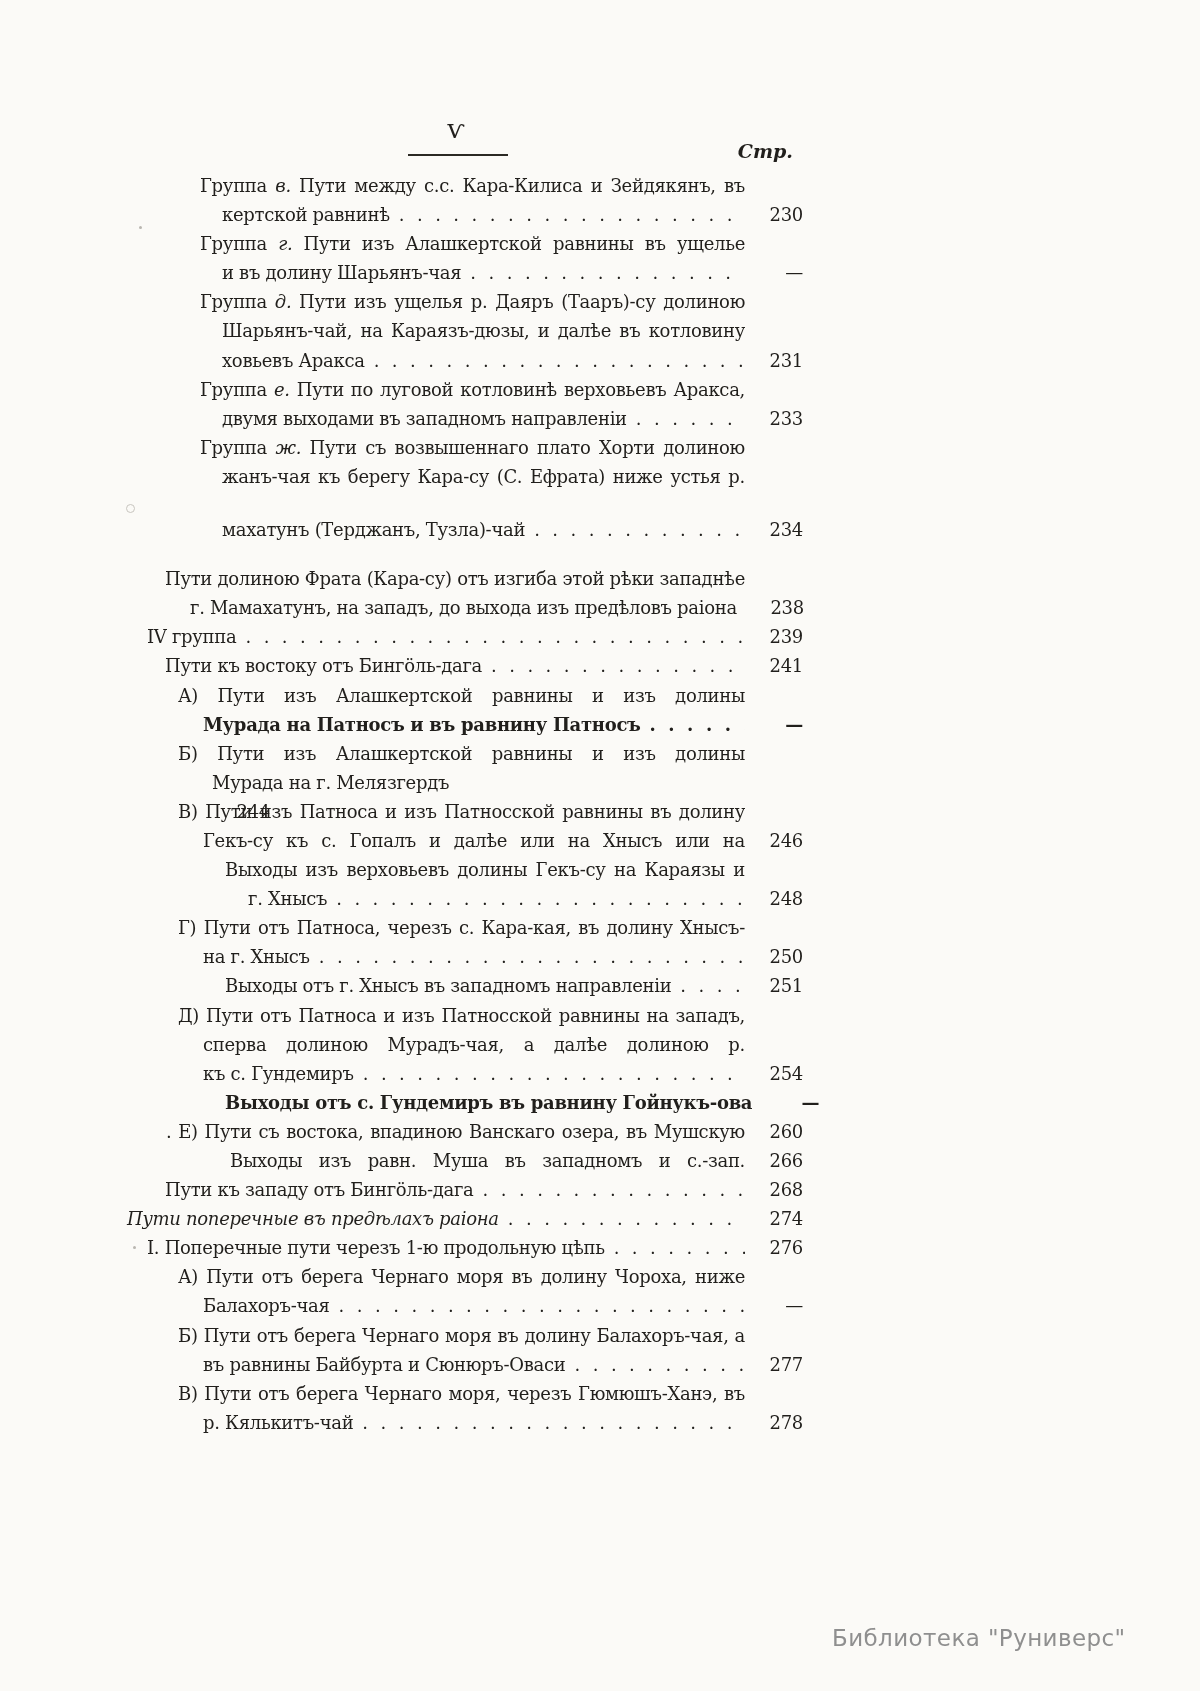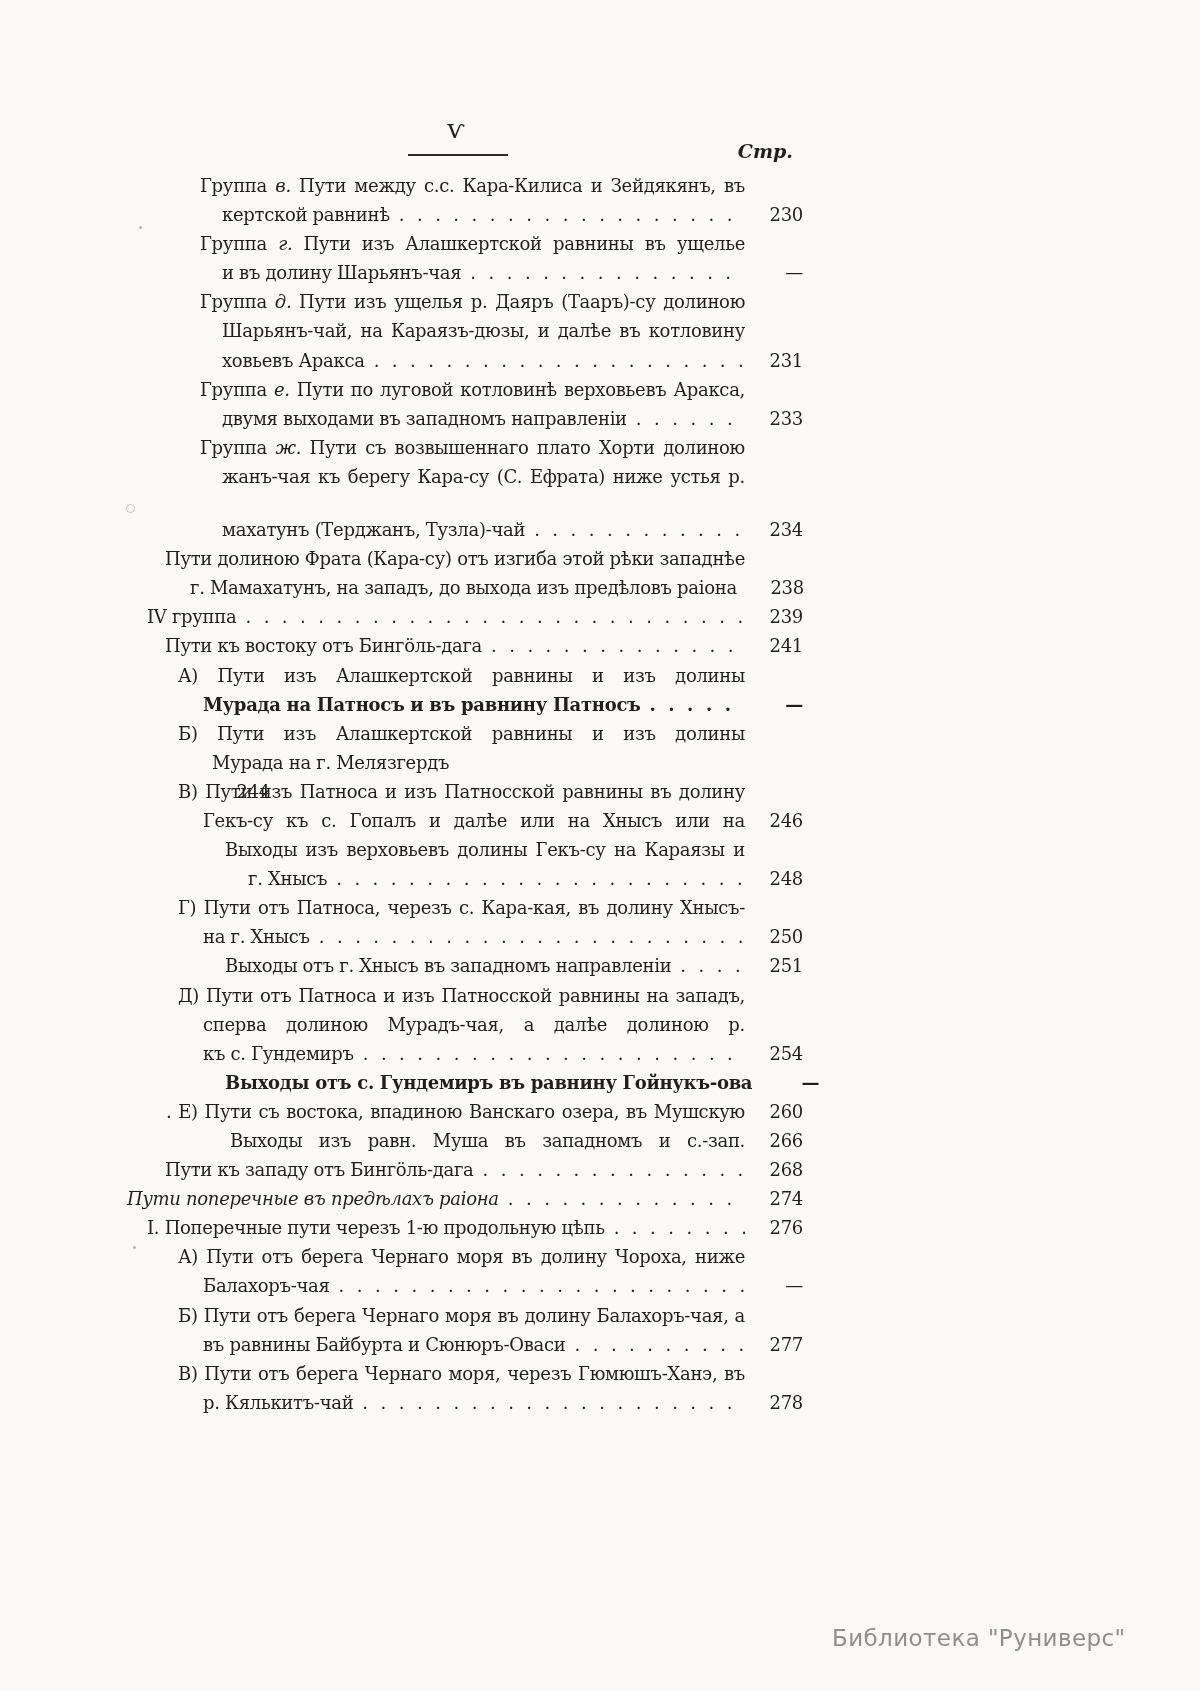--- a/index.html
+++ b/index.html
@@ -111,21 +111,21 @@
       </div>
       <div class="ln just" style="padding-left: 95px;">
         <span class="txt"><span>жанъ-чая къ берегу Кара-су (С. Ефрата) ниже устья р. Ма-</span></span>
         <span class="pg"></span>
       </div>
       <div class="ln" style="padding-left: 95px; margin-top: 24px;">
         <span class="txt"><span>махатунъ (Терджанъ, Тузла)-чай</span></span>
         <span class="lead">..........................................................................................</span>
         <span class="pg">234</span>
       </div>
-      <div class="ln just" style="padding-left: 38px;">
+      <div class="ln just" style="padding-left: 38px; margin-top: 20px;">
         <span class="txt"><span>Пути долиною Фрата (Кара-су) отъ изгиба этой рѣки западнѣе</span></span>
         <span class="pg"></span>
       </div>
       <div class="ln" style="padding-left: 63px;">
         <span class="txt"><span>г. Мамахатунъ, на западъ, до выхода изъ предѣловъ раіона</span></span>
         <span class="lead">..........................................................................................</span>
         <span class="pg">238</span>
       </div>
       <div class="ln" style="padding-left: 20px;">
         <span class="txt"><span>IV группа</span></span>

